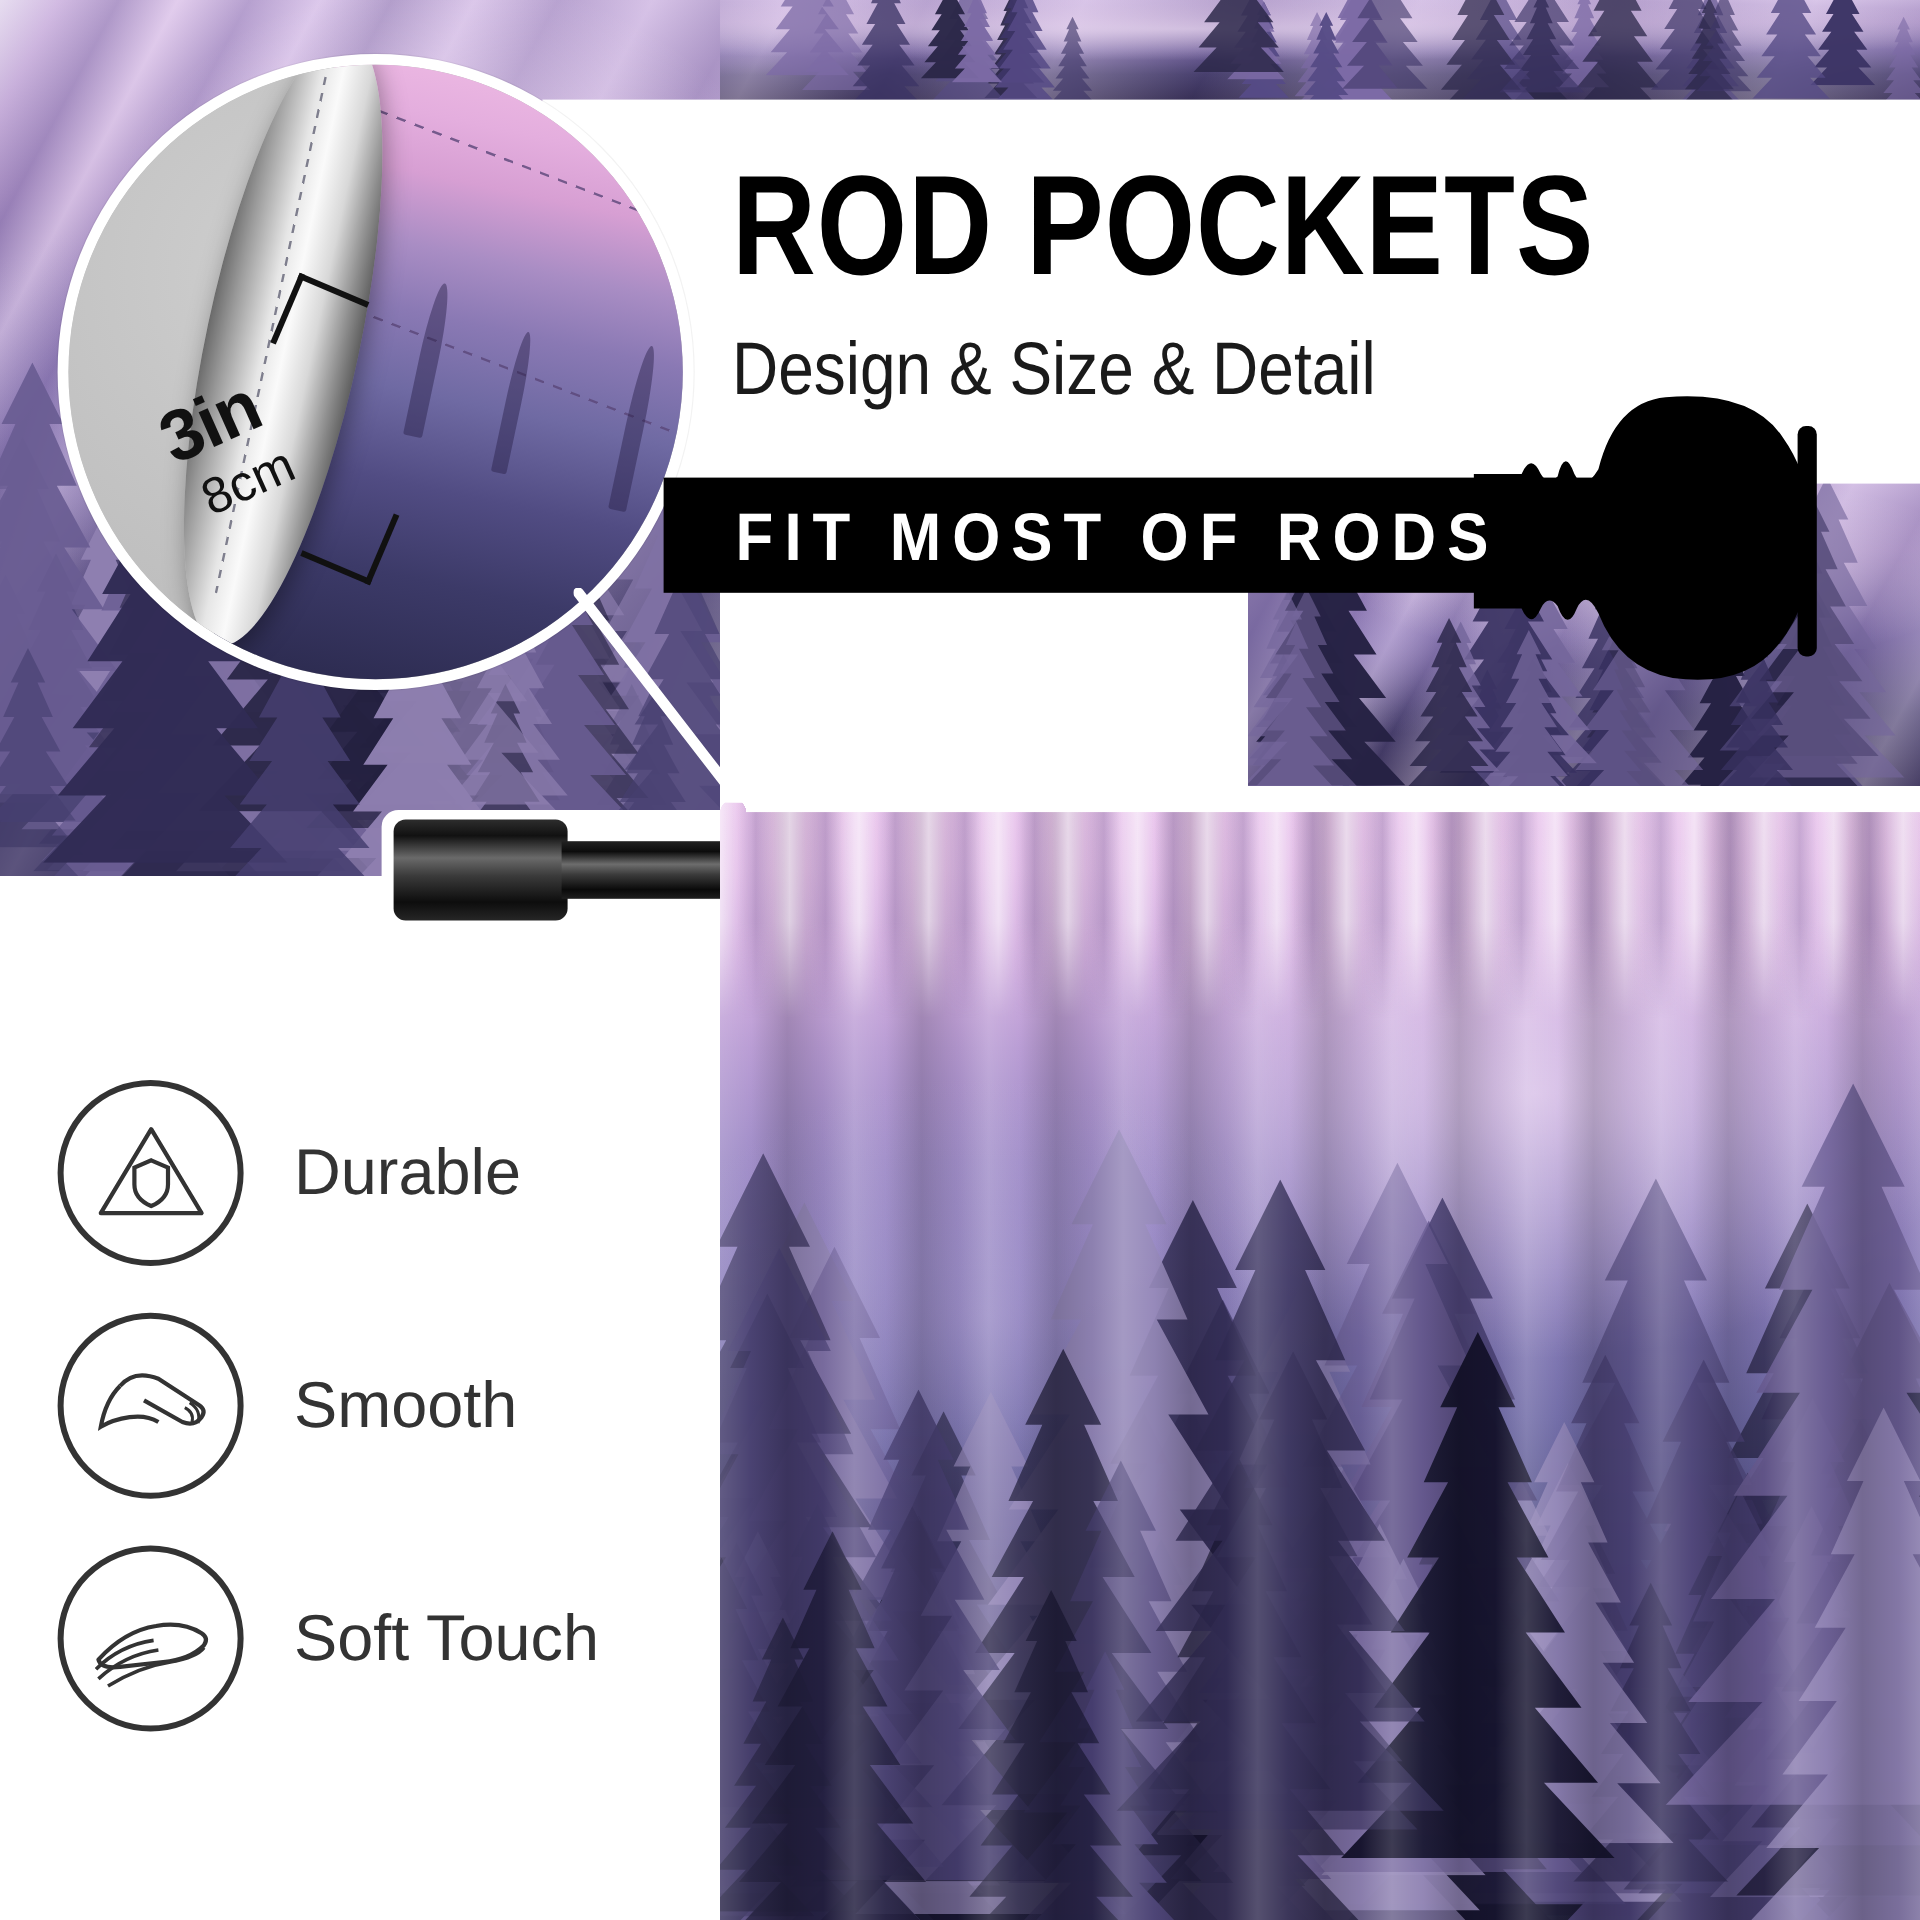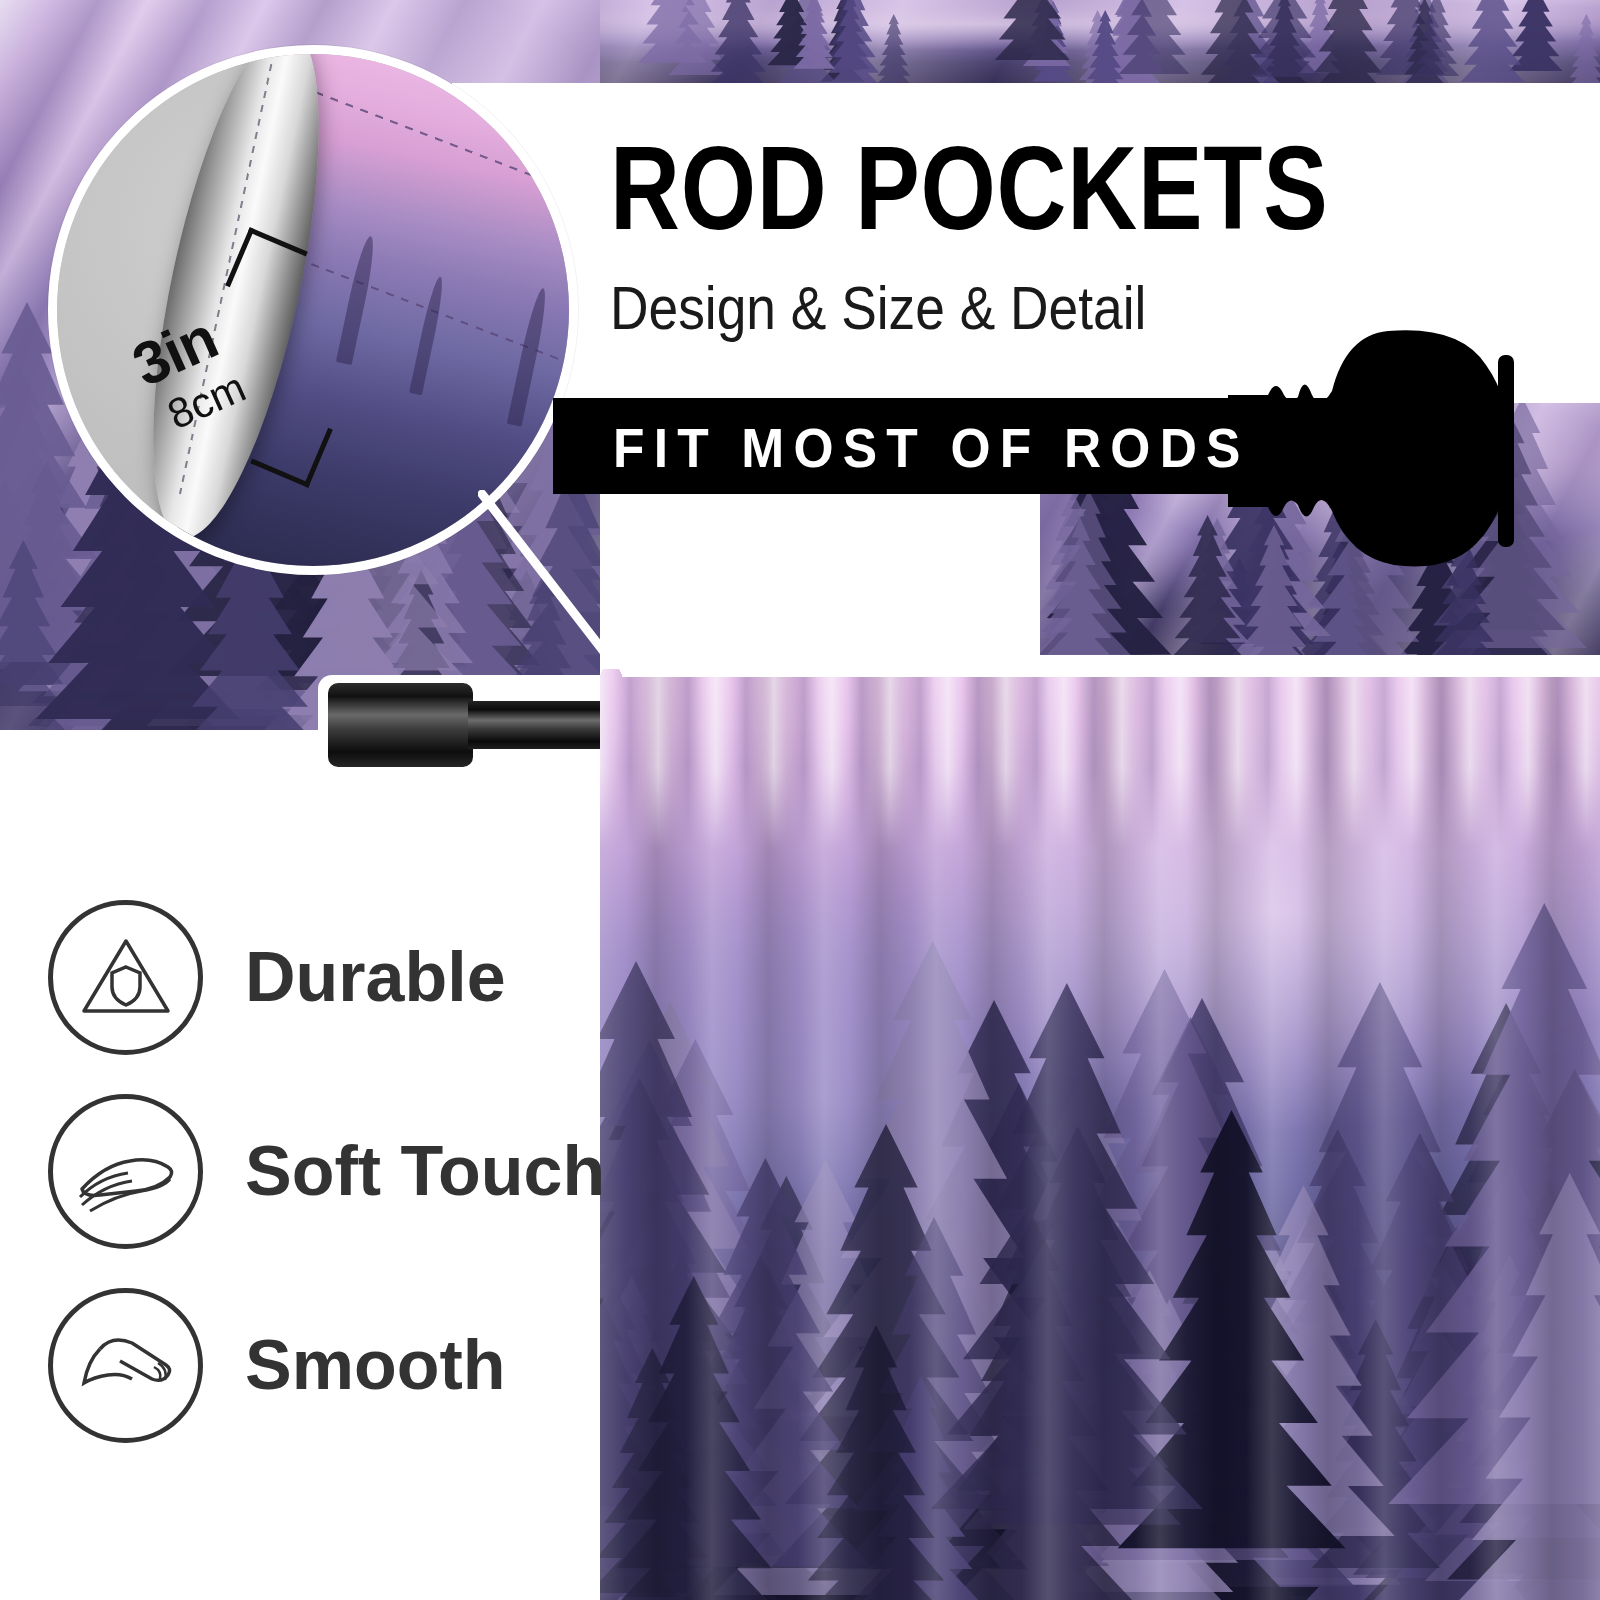--- a/index.html
+++ b/index.html
@@ -126,21 +126,21 @@
       rgba(120,95,150,.30) 30px, rgba(255,255,255,.10) 44px,
       rgba(255,255,255,.55) 58px);
     -webkit-mask-image:linear-gradient(to bottom,#000 0%,#000 55%,transparent 100%);
             mask-image:linear-gradient(to bottom,#000 0%,#000 55%,transparent 100%);}
 
   
   #features{position:absolute;left:48px;top:880px;width:520px;}
   .feature{display:flex;align-items:center;height:194px;}
   .fIcon{width:155px;height:155px;border-radius:50%;border:5px solid #333;
     display:flex;align-items:center;justify-content:center;box-sizing:border-box;flex:0 0 auto;}
-  .fLabel{margin-left:42px;font-size:70px;color:#333;font-weight:700;white-space:nowrap;}
+  .fLabel{margin-left:42px;font-size:54px;color:#333;font-weight:400;white-space:nowrap;}
 </style>
 </head>
 <body>
 
 <div id="stage">
 
   <div class="forest" id="topPhoto">
     <div class="sky"></div>
     <div class="mist"></div>
     <div class="trees" id="topTrees">
@@ -838,35 +838,35 @@
           <path d="M54 18 L96 88 L12 88 Z" fill="none" stroke="#333" stroke-width="3.5" stroke-linejoin="round"></path>
           <path d="M54 44 L68 50 V64 Q68 76 54 82 Q40 76 40 64 V50 Z" fill="none" stroke="#333" stroke-width="3.5"></path>
         </svg>
       </div>
       <div class="fLabel">Durable</div>
     </div>
 
     <div class="feature">
       <div class="fIcon">
         <svg width="112" height="112" viewBox="0 0 112 112">
+          <path d="M30 40 Q42 26 62 34 L96 56 Q102 60 98 66 Q92 74 82 70 L50 52" fill="none" stroke="#333" stroke-width="3.5" stroke-linejoin="round"></path>
+          <path d="M30 40 Q18 52 14 74 Q24 68 38 66 Q52 64 62 70" fill="none" stroke="#333" stroke-width="3.5"></path>
+          <path d="M84 58 Q92 62 90 70" fill="none" stroke="#333" stroke-width="2.5"></path>
+          <path d="M88 54 Q98 60 95 71" fill="none" stroke="#333" stroke-width="2.5"></path>
+        </svg>
+      </div>
+      <div class="fLabel">Smooth</div>
+    </div>
+
+    <div class="feature">
+      <div class="fIcon">
+        <svg width="112" height="112" viewBox="0 0 112 112">
           <path d="M12 74 Q34 50 60 46 Q82 42 98 52 Q104 56 100 62 Q88 74 66 76 L30 80 Q14 82 12 74 Z" fill="none" stroke="#333" stroke-width="3.5" stroke-linejoin="round"></path>
           <path d="M10 82 Q30 62 58 58" fill="none" stroke="#333" stroke-width="3"></path>
           <path d="M12 90 Q34 70 62 66" fill="none" stroke="#333" stroke-width="3"></path>
           <path d="M20 96 Q46 80 72 76 Q94 72 100 64" fill="none" stroke="#333" stroke-width="3"></path>
         </svg>
       </div>
       <div class="fLabel">Soft Touch</div>
     </div>
 
-    <div class="feature">
-      <div class="fIcon">
-        <svg width="112" height="112" viewBox="0 0 112 112">
-          <path d="M30 40 Q42 26 62 34 L96 56 Q102 60 98 66 Q92 74 82 70 L50 52" fill="none" stroke="#333" stroke-width="3.5" stroke-linejoin="round"></path>
-          <path d="M30 40 Q18 52 14 74 Q24 68 38 66 Q52 64 62 70" fill="none" stroke="#333" stroke-width="3.5"></path>
-          <path d="M84 58 Q92 62 90 70" fill="none" stroke="#333" stroke-width="2.5"></path>
-          <path d="M88 54 Q98 60 95 71" fill="none" stroke="#333" stroke-width="2.5"></path>
-        </svg>
-      </div>
-      <div class="fLabel">Smooth</div>
-    </div>
-
   </div>
 </div>
 
 </body></html>

